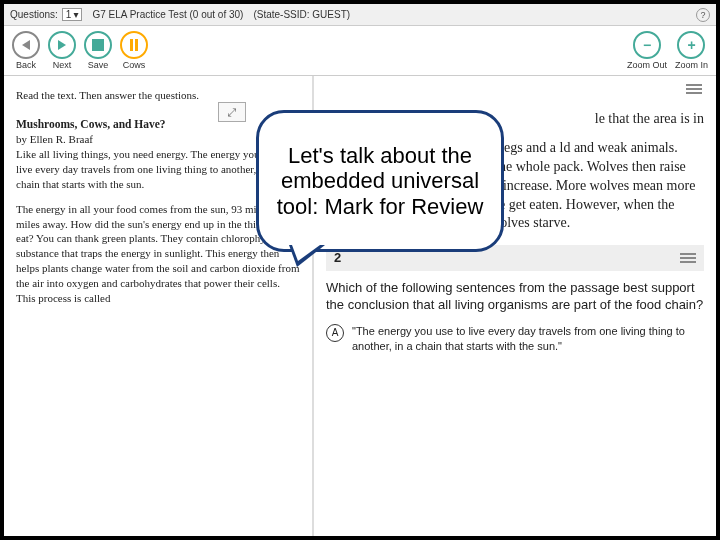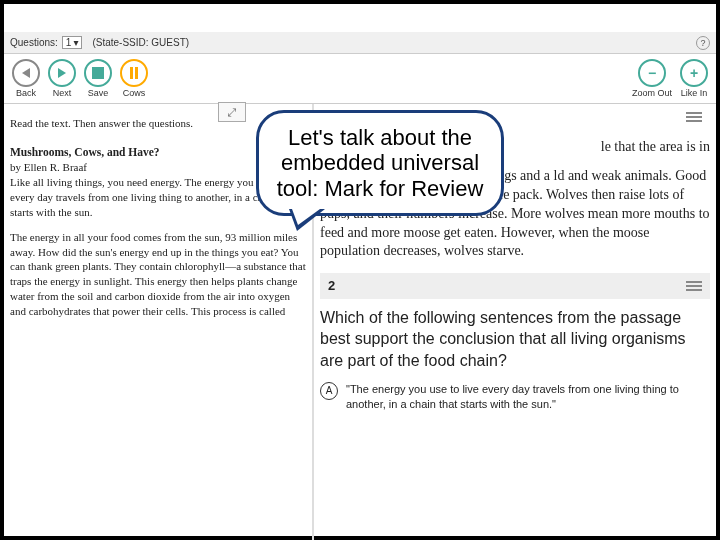--- a/index.html
+++ b/index.html
@@ -1,70 +1,71 @@
 <!DOCTYPE html>
 <html><head>
 <meta charset="utf-8">
 <style>
 * { margin: 0; padding: 0; box-sizing: border-box; }
 body { width: 720px; height: 540px; background: #000; font-family: Arial, sans-serif; overflow: hidden; position: relative; }
 .app { position: absolute; top: 4px; left: 4px; width: 712px; height: 532px; background: #fff; }
-.topbar { height: 22px; background: #f0f0f0; border-bottom: 1px solid #ccc; display: flex; align-items: center; padding: 2px 6px; font-size: 10px; color: #333; margin-top: 28px; }
+.topbar { height: 22px; background: #f0f0f0; border-bottom: 1px solid #ccc; display: flex; align-items: center; padding: 2px 6px; font-size: 10px; color: #333; }
 .topbar .qlabel { margin-right: 4px; }
 .topbar .qsel { border: 1px solid #999; padding: 0 3px; background: #fff; display: flex; align-items: center; gap: 2px; }
 .topbar .mid { margin-left: 10px; }
 .topbar .spacer { flex: 1; }
 .topbar .help { width: 14px; height: 14px; border: 1px solid #999; border-radius: 50%; display: flex; align-items: center; justify-content: center; font-size: 9px; color: #555; }
 .toolbar { height: 50px; background: #fff; border-bottom: 1px solid #ccc; display: flex; align-items: center; padding: 2px 4px; }
 .tbtn { display: flex; flex-direction: column; align-items: center; margin: 0 4px; font-size: 9px; color: #333; }
 .tbtn .circ { width: 28px; height: 28px; border: 2px solid #888; border-radius: 50%; display: flex; align-items: center; justify-content: center; margin-bottom: 1px; background: #fff; }
 .tbtn.back .circ { border-color: #888; }
 .tbtn.next .circ { border-color: #4a9; }
 .tbtn.save .circ { border-color: #4a9; }
 .tbtn.pause .circ { border-color: #fa0; }
 .tbtn.zoom .circ { border-color: #4a9; }
 .arrow-l { width: 0; height: 0; border-top: 5px solid transparent; border-bottom: 5px solid transparent; border-right: 8px solid #888; }
 .arrow-r { width: 0; height: 0; border-top: 5px solid transparent; border-bottom: 5px solid transparent; border-left: 8px solid #4a9; }
 .icon-save { width: 12px; height: 12px; background: #4a9; }
 .icon-pause { display: flex; gap: 2px; }
 .icon-pause span { width: 3px; height: 12px; background: #fa0; }
 .icon-zoom { font-size: 14px; color: #4a9; font-weight: bold; }
 .content { display: flex; height: calc(100% - 72px); }
-.pane { padding: 12px 6px; font-size: 11px; line-height: 1.35; color: #222; overflow: hidden; }
+.pane { padding: 12px 12px; font-size: 11px; line-height: 1.35; color: #222; overflow: hidden; }
 .pane.left { width: 310px; border-right: 2px solid #ddd; }
 .pane.right { flex: 1; position: relative; }
 .expand-btn { position: absolute; top: 98px; left: 214px; width: 28px; height: 20px; border: 1px solid #aaa; background: #f8f8f8; display: flex; align-items: center; justify-content: center; font-size: 11px; color: #666; z-index: 5; }
 .instr { margin-bottom: 14px; font-family: Georgia, serif; font-size: 11px; }
 .ptitle { font-family: Georgia, serif; font-weight: bold; font-size: 12px; margin-bottom: 2px; }
 .psub { font-family: Georgia, serif; font-weight: bold; font-size: 11.5px; }
 .pauth { font-family: Georgia, serif; font-size: 11px; margin-bottom: 0; }
 p.body { font-family: Georgia, serif; font-size: 11px; margin-bottom: 10px; }
 .pane.right p.body { font-size: 14px; }
 .qnum { background: #eee; padding: 4px 8px; font-weight: bold; font-size: 13px; margin: 12px 0 8px 0; display: flex; align-items: center; justify-content: space-between; }
 .hamb { display: flex; flex-direction: column; gap: 2px; }
 .hamb span { width: 16px; height: 2px; background: #888; }
 .hamb-top { position: absolute; top: 8px; right: 14px; }
-.qtext { font-size: 16px; margin-bottom: 10px; }
+.qtext { font-size: 13px; margin-bottom: 10px; }
 .choice { display: flex; gap: 8px; font-size: 11px; }
 .choice .letter { width: 18px; height: 18px; border: 1px solid #333; border-radius: 50%; display: flex; align-items: center; justify-content: center; font-size: 10px; flex-shrink: 0; }
-.callout { position: absolute; top: 106px; left: 252px; width: 248px; background: #fff; border: 3px solid #1a3d7a; border-radius: 28px; padding: 12px 14px; z-index: 20; text-align: center; }
+.callout { position: absolute; top: 106px; left: 252px; width: 248px; background: #fff; border: 3px solid #1a3d7a; border-radius: 28px; padding: 30px 14px; z-index: 20; text-align: center; }
 .callout-text { font-family: Arial, sans-serif; font-size: 22px; font-weight: 400; color: #000; line-height: 1.15; }
 .callout-tail { position: absolute; left: 30px; bottom: -18px; width: 0; height: 0; border-top: 22px solid #1a3d7a; border-left: 8px solid transparent; border-right: 28px solid transparent; }
 .callout-tail-inner { position: absolute; left: 33px; bottom: -12px; width: 0; height: 0; border-top: 16px solid #fff; border-left: 6px solid transparent; border-right: 22px solid transparent; }
 </style>
 </head>
 <body>
 
 <div class="app">
   <div class="topbar">
     <span class="qlabel">Questions:</span>
     <span class="qsel">
       <span>1</span>
       <span>▾</span>
     </span>
+    <span class="mid">G7 ELA Practice Test (0 out of 30)</span>
     <span class="mid">(State-SSID: GUEST)</span>
     <span class="spacer"></span>
     <span class="help">?</span>
   </div>
 
   <div class="toolbar">
     <div class="tbtn back">
       <div class="circ">
           <div class="arrow-l"></div>
         </div>
@@ -95,21 +96,21 @@
     <div class="tbtn zoom">
       <div class="circ">
           <span class="icon-zoom">−</span>
         </div>
       <span>Zoom Out</span>
     </div>
     <div class="tbtn zoom">
       <div class="circ">
           <span class="icon-zoom">+</span>
         </div>
-      <span>Like In</span>
+      <span>Zoom In</span>
     </div>
   </div>
 
   <div class="expand-btn">
     <span>⤢</span>
   </div>
 
   <div class="content">
     <div class="pane left">
       <p class="instr">Read the text. Then answer the questions.</p>

